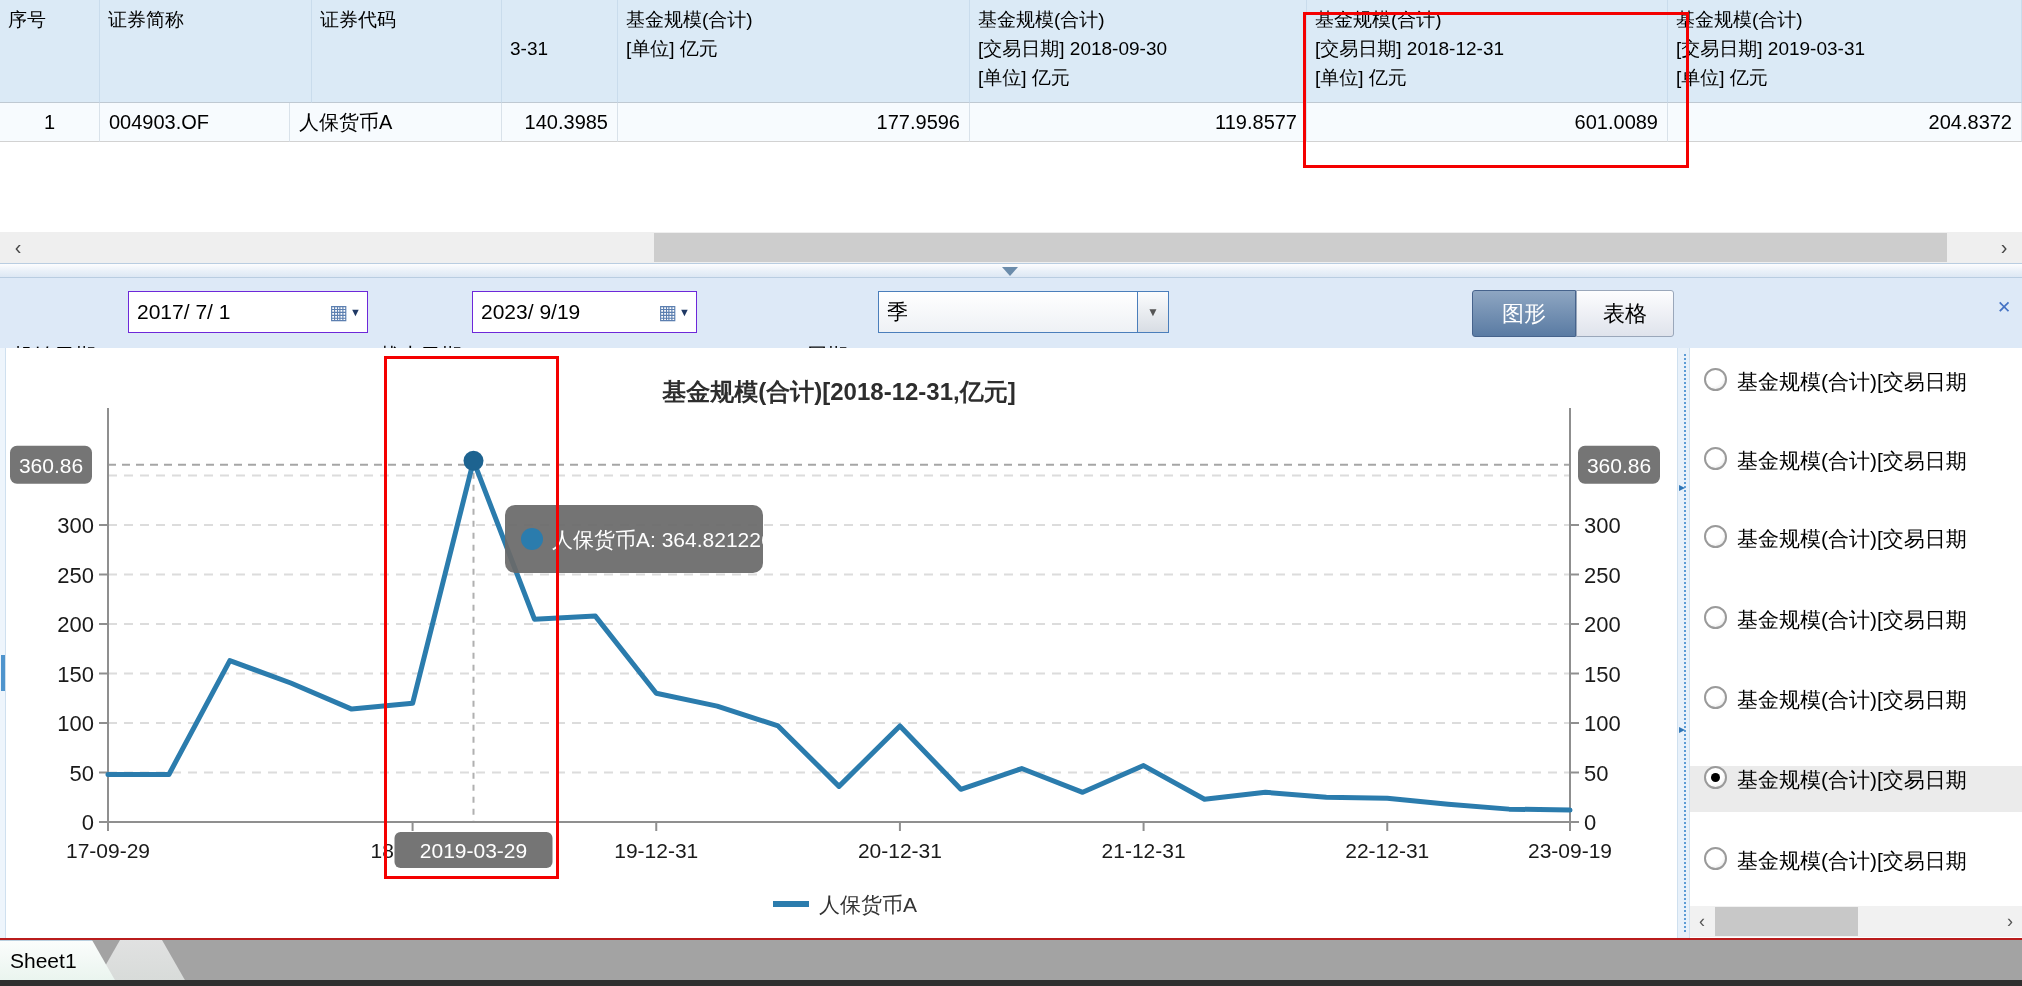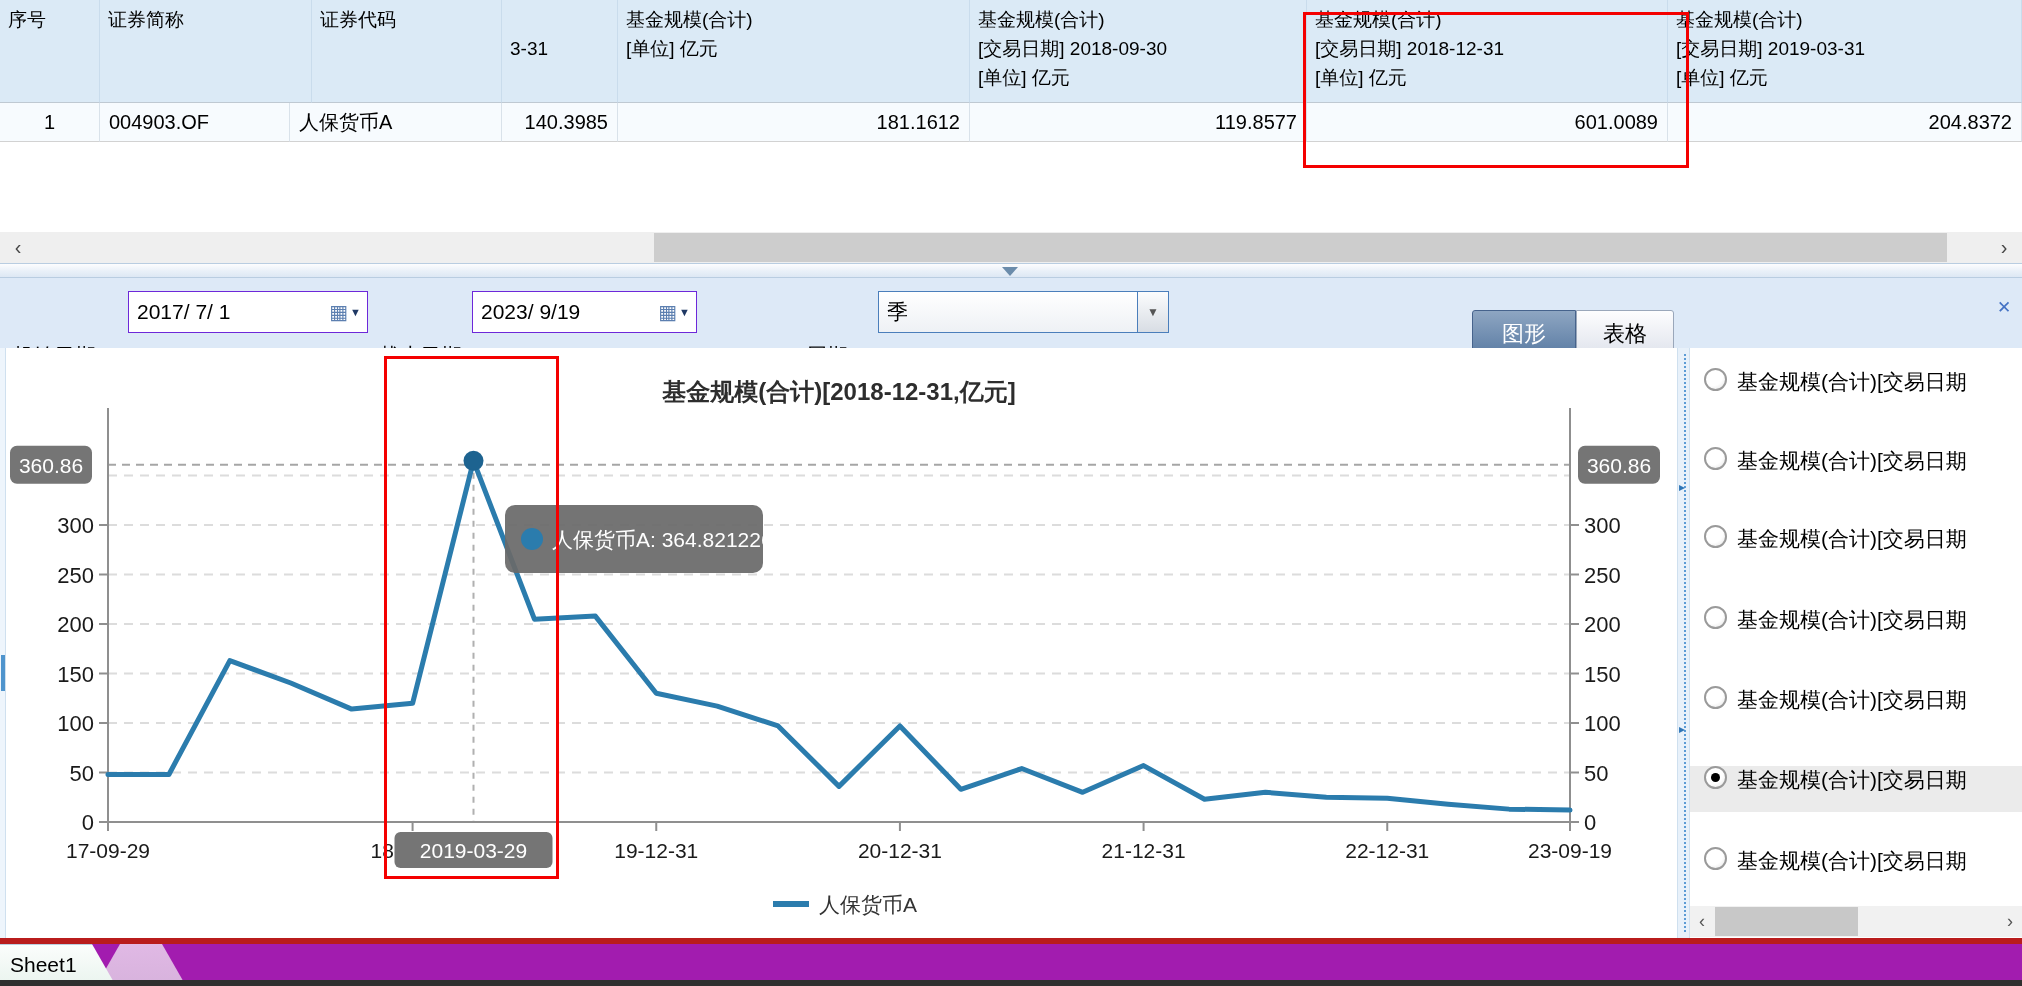--- a/index.html
+++ b/index.html
@@ -34,21 +34,21 @@
   .ctl-label{position:absolute;top:20px;font-size:21px;color:#000;margin-top:44px;}
   .date-box{position:absolute;top:13px;height:42px;background:#ffffff;border:1px solid #6d28d9;
             display:flex;align-items:center;padding-left:8px;font-size:21px;color:#000;}
   .date-text{flex:1;white-space:pre;}
   .cal-icon{color:#5c7fb0;font-size:20px;margin-right:2px;}
   .dd-tri{color:#1f3864;font-size:11px;margin-right:6px;}
   #period-box{position:absolute;left:878px;top:13px;width:291px;height:42px;background:linear-gradient(#ffffff,#eef1f5);
             border:1px solid #4a7ebb;font-size:21px;color:#000;display:flex;align-items:center;padding-left:8px;}
   #period-arrow{position:absolute;right:0;top:0;width:31px;height:40px;background:linear-gradient(#fbfcfd,#d8dde4);
             border-left:1px solid #4a7ebb;color:#555;font-size:12px;text-align:center;line-height:40px;}
-  .toggle-btn{position:absolute;top:12px;height:47px;font-size:22px;text-align:center;line-height:45px;margin-top:20px;}
+  .toggle-btn{position:absolute;top:12px;height:47px;font-size:22px;text-align:center;line-height:45px;}
   #btn-chart{left:1472px;width:104px;background:linear-gradient(#8ea6c2,#5a7ba3);color:#ffffff;
              border:1px solid #46638c;border-radius:3px 0 0 3px;}
   #btn-table{left:1576px;width:98px;background:linear-gradient(#fdfdfe,#dfe3ec);color:#000;
              border:1px solid #9aa7ba;border-radius:0 3px 3px 0;}
   #close-x{position:absolute;left:1993px;top:20px;width:22px;height:22px;color:#4472c4;font-size:17px;
            line-height:20px;text-align:center;font-weight:bold;}
 
   
   #main{position:absolute;left:0;top:348px;width:2022px;height:590px;background:#ffffff;}
   #chart-wrap{position:absolute;left:0;top:0;width:1677px;height:590px;background:#ffffff;}
@@ -66,21 +66,21 @@
   .opt-row.sel{background:#ebebeb;}
   .radio{width:23px;height:23px;border-radius:50%;margin-left:14px;flex:0 0 23px;
          border:2px solid #9a9a9a;background:radial-gradient(circle at 35% 30%,#ffffff 55%,#e3e3e3);position:relative;}
   .radio.on::after{content:"";position:absolute;left:5px;top:5px;width:9px;height:9px;border-radius:50%;background:#000;}
   .opt-label{font-size:21px;color:#000;margin-left:10px;white-space:nowrap;}
   #panel-scroll{position:absolute;left:0;top:558px;width:332px;height:31px;background:#f1f1f1;}
   #panel-thumb{position:absolute;left:25px;top:1px;width:143px;height:29px;background:#c8c8c8;}
   .psb-arrow{position:absolute;top:0;height:31px;width:24px;color:#555;font-size:18px;line-height:30px;text-align:center;}
 
   
-  #sheet-bar{position:absolute;left:0;top:938px;width:2022px;height:42px;background:#a21caf;border-top:6px solid #b91c1c;}
+  #sheet-bar{position:absolute;left:0;top:938px;width:2022px;height:42px;background:#a3a3a3;border-top:2px solid #b91c1c;}
   #sheet-tab{position:absolute;left:0;top:0;width:116px;height:42px;background:linear-gradient(#fbfdfc,#e9f4ee);
              clip-path:polygon(0 0,92px 0,116px 100%,0 100%);font-size:21px;color:#000;
              line-height:40px;padding-left:10px;border-top:1px solid #b9cfdf;}
   #sheet-tab-blank{position:absolute;left:96px;top:0;width:90px;height:42px;background:linear-gradient(#fbfcfc,#eef3f0);
              clip-path:polygon(24px 0,66px 0,90px 100%,0 100%);opacity:.7;}
   #bottom-bar{position:absolute;left:0;top:980px;width:2022px;height:6px;background:#2f2f2f;}
 
   svg text{font-family:"Liberation Sans","DejaVu Sans",sans-serif;}
 </style>
 </head>
@@ -121,21 +121,21 @@
           <div>基金规模(合计)</div>
           <div>[交易日期] 2019-03-31</div>
           <div>[单位] 亿元</div>
         </div>
       </div>
     <div class="body-row" id="body-row">
         <div class="body-cell al-center" style="width: 100px;">1</div>
         <div class="body-cell al-left" style="width: 190px;">004903.OF</div>
         <div class="body-cell al-left" style="width: 212px;">人保货币A</div>
         <div class="body-cell al-right" style="width: 116px;">140.3985</div>
-        <div class="body-cell al-right" style="width: 352px;">181.1612</div>
+        <div class="body-cell al-right" style="width: 352px;">177.9596</div>
         <div class="body-cell al-right" style="width: 337px;">119.8577</div>
         <div class="body-cell al-right" style="width: 361px;">601.0089</div>
         <div class="body-cell al-right" style="width: 354px;">204.8372</div>
       </div>
     <div class="red-box" style="left:1303px;top:12px;width:386px;height:156px;"></div>
   </div>
 
   <div id="h-scroll">
     <div class="sb-arrow" style="left:4px;">‹</div>
     <div class="sb-arrow" style="left:1990px;">›</div>

